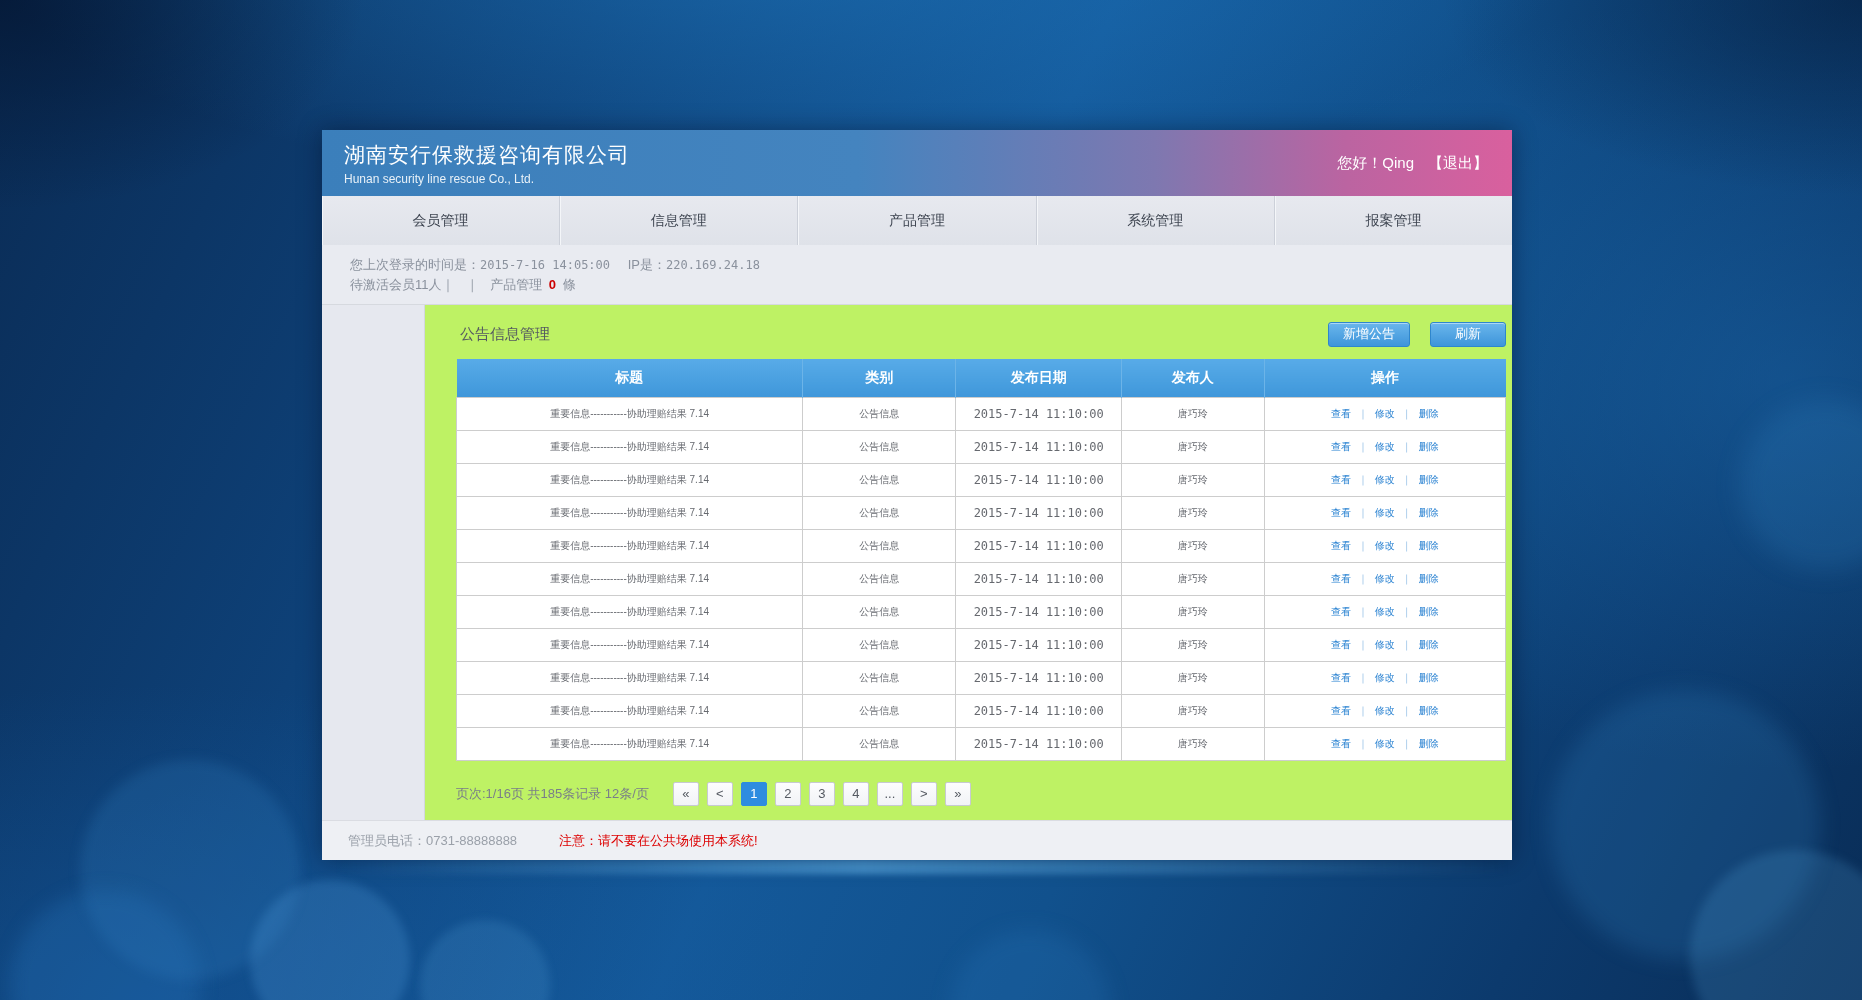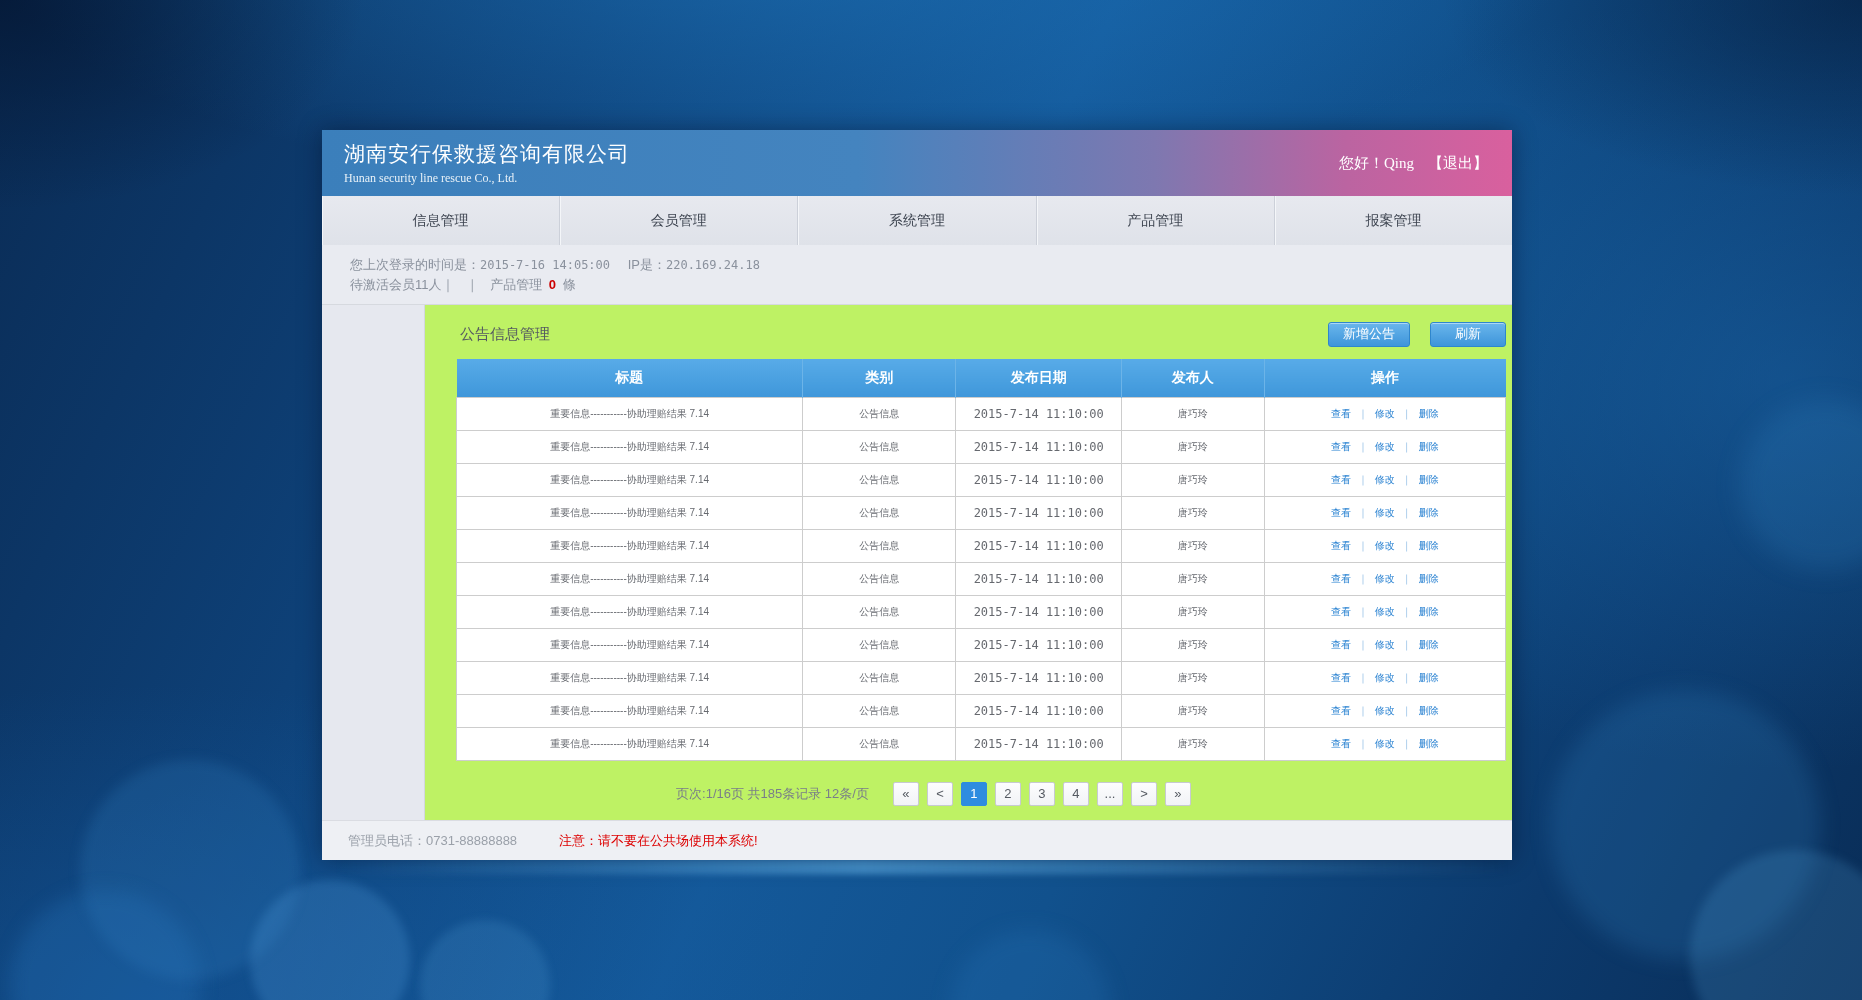--- a/index.html
+++ b/index.html
@@ -30,21 +30,20 @@
     position:absolute; left:322px; top:130px; width:1190px; height:730px;
     background:#fafbfd; box-shadow:0 0 22px rgba(0,10,30,0.40);
   }
 
   
   .hdr{
     height:66px; display:flex; justify-content:space-between; align-items:center;
     padding:0 24px 0 22px;
     background:linear-gradient(90deg,#3b7fbb 0%,#4283bd 40%,#57L 0%);
     background:linear-gradient(90deg,#3b7fbb 0%,#4484bf 45%,#7e78b0 70%,#bb64a1 86%,#d9609e 100%);
-    font-family:Liberation Serif, serif;
   }
   .h-title{ color:#ffffff; font-size:21px; letter-spacing:1px; }
   .h-sub{ color:#e8f1f8; font-size:12px; margin-top:3px; }
   .hdr-right{ color:#ffffff; font-size:15px; display:flex; align-items:center; gap:14px;margin-left:32px; }
   .logout{ color:#ffffff; cursor:pointer; text-decoration:none; }
 
   
   .tabs{ height:49px; display:flex; background:#e3e5ec; }
   .tab{
     flex:1; display:flex; align-items:center; justify-content:center;
@@ -95,21 +94,21 @@
   thead th:last-child{ border-right:none; }
   tbody td{
     height:33px; text-align:center; font-size:10px; color:#66696f;
     background:#ffffff; border:1px solid #cdcdcd;
   }
   tbody td.mono{ font-size:12px; }
   .alink{ color:#2b83d2; cursor:pointer; text-decoration:none; }
   .asep{ color:#86b7e2; margin:0 7px; }
 
   
-  .pager{ width:955px; margin-top:21px; display:flex; justify-content:center; align-items:center; }
+  .pager{ width:955px; margin-top:21px; display:flex; justify-content:flex-start; align-items:center; }
   .pg-summary{ font-size:13px; color:#7a7f88; margin-right:16px; }
   .pbtn{
     min-width:26px; height:24px; margin-left:8px; padding:0 5px;
     display:flex; align-items:center; justify-content:center;
     font-size:13px; color:#555a62; cursor:pointer; text-decoration:none;
     background:linear-gradient(#fdfdfe,#f1f3f6);
     border:1px solid #c7cad1; border-radius:2px;
   }
   .pbtn.active{ background:#2e8ce0; border-color:#2e8ce0; color:#ffffff; }
 
@@ -143,24 +142,24 @@
         <div class="h-title">湖南安行保救援咨询有限公司</div>
         <div class="h-sub">Hunan security line rescue Co., Ltd.</div>
       </div>
       <div class="hdr-right">
         <span>您好！Qing</span>
         <a class="logout">【退出】</a>
       </div>
     </div>
 
     <nav class="tabs">
+        <div class="tab">会员管理</div>
         <div class="tab">信息管理</div>
-        <div class="tab">会员管理</div>
+        <div class="tab">产品管理</div>
         <div class="tab">系统管理</div>
-        <div class="tab">产品管理</div>
         <div class="tab">报案管理</div>
       </nav>
 
     <div class="infobar">
       <div class="row">
         <span>您上次登录的时间是：</span><span class="mono num">2015-7-16 14:05:00</span>
         <span style="margin-left:14px;">IP是：</span><span class="mono num">220.169.24.18</span>
       </div>
       <div class="row">
         <span>待激活会员11人｜</span>

